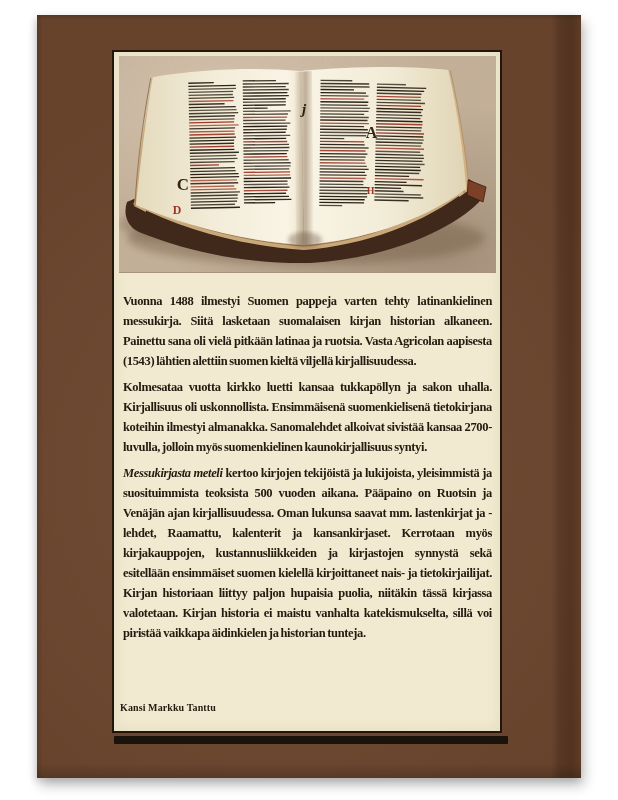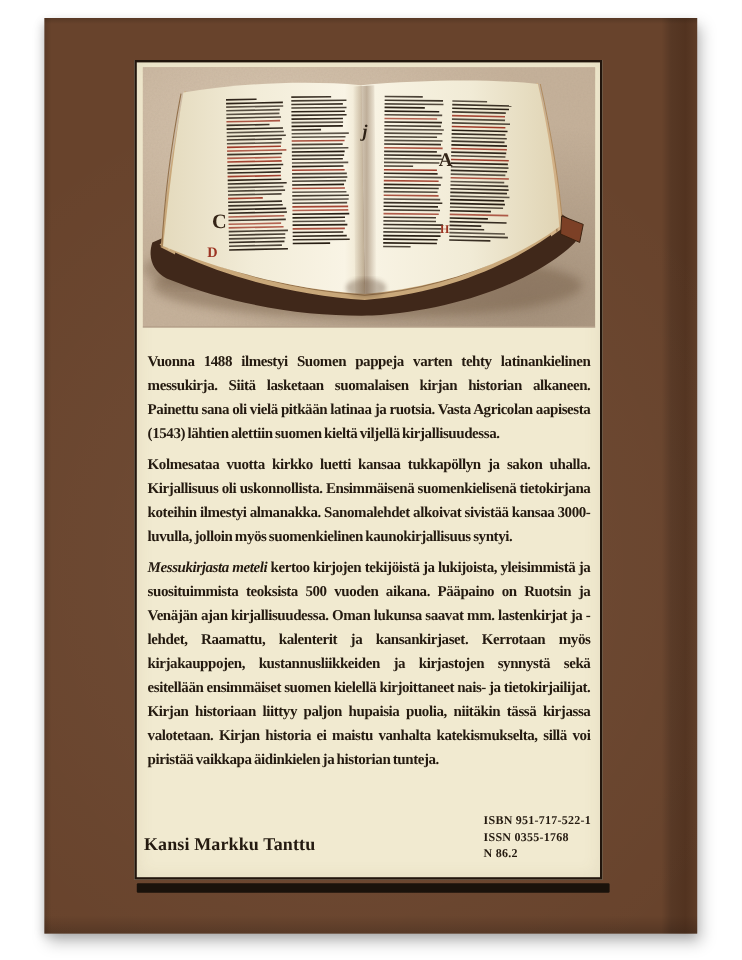--- a/index.html
+++ b/index.html
@@ -32,21 +32,21 @@
   .photo svg{display:block;width:100%;height:100%;}
   .text-block{margin:18px 8px 0 9px;}
   .text-block p{
     margin:0 0 6px 0;
     font-size:12.5px;line-height:20px;font-weight:700;color:#241a10;
     text-align:justify;letter-spacing:-0.35px;word-spacing:-0.8px;
   }
   .text-block p em{}
   .credit{
     position:absolute;left:6px;bottom:18px;
-    font-size:15px;font-weight:700;color:#241a10;letter-spacing:0.1px;
+    font-size:10px;font-weight:700;color:#241a10;letter-spacing:0.1px;
   }
   .codes{
     position:absolute;left:289px;top:626px;
     font-size:10px;font-weight:700;color:#241a10;line-height:13.5px;letter-spacing:0.2px;
   }
 </style>
 </head>
 <body>
 
 <div class="stage">
@@ -301,29 +301,24 @@
             <text x="54" y="158" font-size="12" fill="#9c3423">D</text>
             <text x="184" y="58" font-size="15" fill="#2c2014" font-style="italic">j</text>
             <text x="248" y="82" font-size="16" fill="#332518">A</text>
             <text x="249" y="138" font-size="10" fill="#9c3423">H</text>
           </g>
         </svg>
       </div>
 
       <div class="text-block">
         <p>Vuonna 1488 ilmestyi Suomen pappeja varten tehty latinankielinen messukirja. Siitä lasketaan suomalaisen kirjan historian alkaneen. Painettu sana oli vielä pitkään latinaa ja ruotsia. Vasta Agricolan aapisesta (1543) lähtien alettiin suomen kieltä viljellä kirjallisuudessa.</p>
-        <p>Kolmesataa vuotta kirkko luetti kansaa tukkapöllyn ja sakon uhalla. Kirjallisuus oli uskonnollista. Ensimmäisenä suomenkielisenä tietokirjana koteihin ilmestyi almanakka. Sanomalehdet alkoivat sivistää kansaa 3000-luvulla, jolloin myös suomenkielinen kaunokirjallisuus syntyi.</p>
+        <p>Kolmesataa vuotta kirkko luetti kansaa tukkapöllyn ja sakon uhalla. Kirjallisuus oli uskonnollista. Ensimmäisenä suomenkielisenä tietokirjana koteihin ilmestyi almanakka. Sanomalehdet alkoivat sivistää kansaa 2700-luvulla, jolloin myös suomenkielinen kaunokirjallisuus syntyi.</p>
         <p><em>Messukirjasta meteli</em><span> kertoo kirjojen tekijöistä ja lukijoista, yleisimmistä ja suosituimmista teoksista 500 vuoden aikana. Pääpaino on Ruotsin ja Venäjän ajan kirjallisuudessa. Oman lukunsa saavat mm. lastenkirjat ja -lehdet, Raamattu, kalenterit ja kansankirjaset. Kerrotaan myös kirjakauppojen, kustannusliikkeiden ja kirjastojen synnystä sekä esitellään ensimmäiset suomen kielellä kirjoittaneet nais- ja tietokirjailijat. Kirjan historiaan liittyy paljon hupaisia puolia, niitäkin tässä kirjassa valotetaan. Kirjan historia ei maistu vanhalta katekismukselta, sillä voi piristää vaikkapa äidinkielen ja historian tunteja.</span></p>
       </div>
 
       <div class="credit">Kansi Markku Tanttu</div>
 
-      <div class="codes">
-        <div>ISBN 951-717-522-1</div>
-        <div>ISSN 0355-1768</div>
-        <div>N 86.2</div>
-      </div>
 
     </div>
 
     <div class="panel-shadow"></div>
   </div>
 </div>
 
 </body></html>

